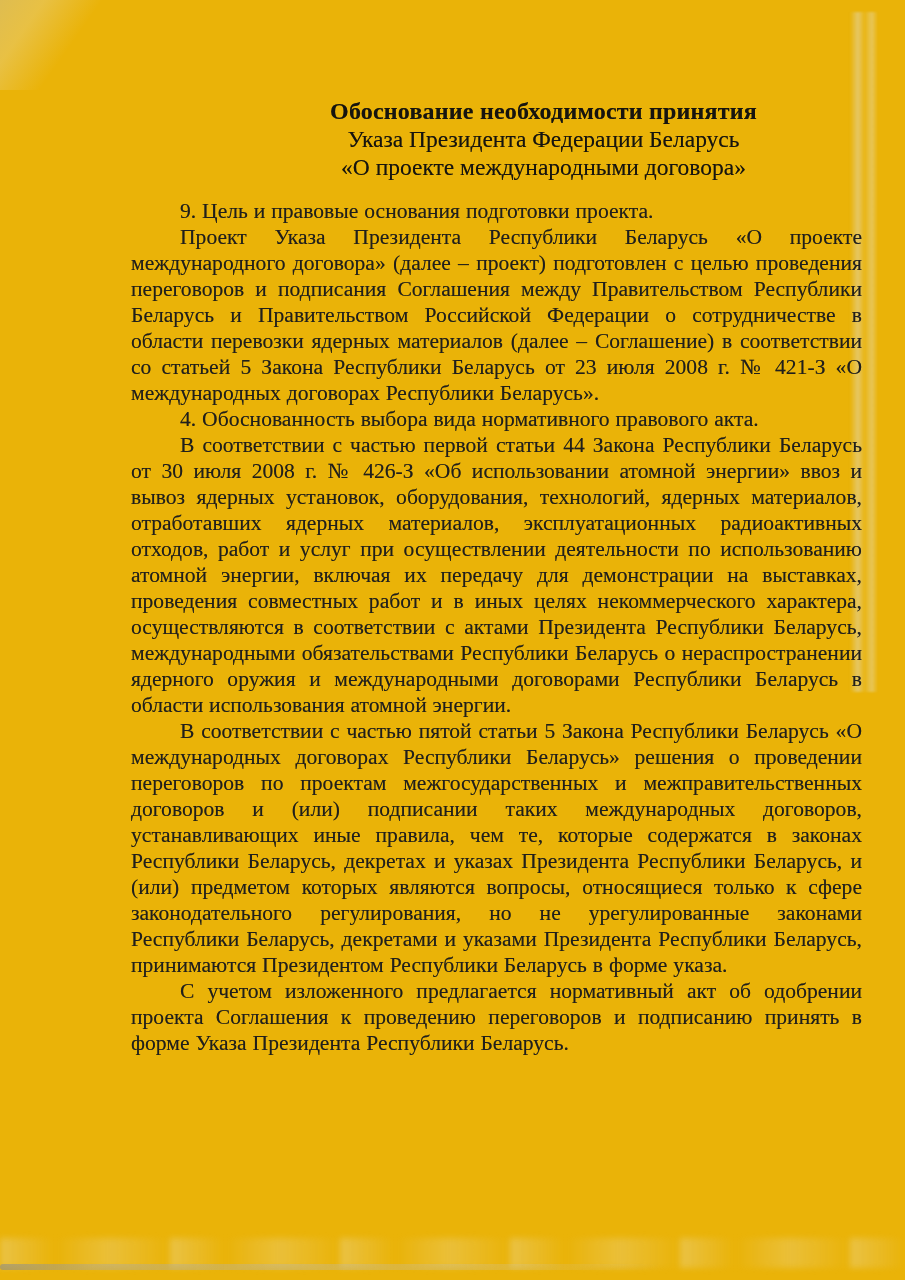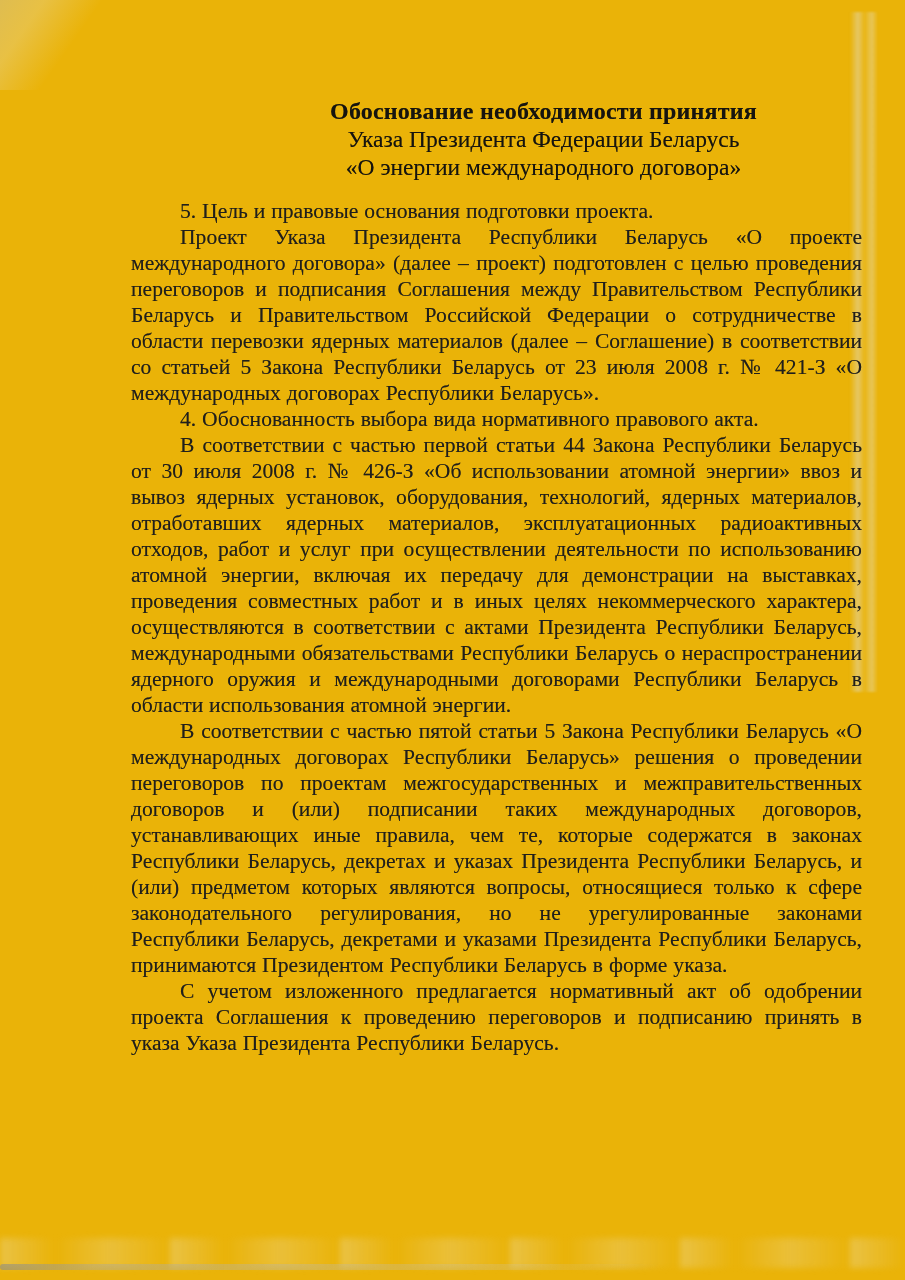--- a/index.html
+++ b/index.html
@@ -104,32 +104,32 @@
 
   <div class="scan-corner-tl"></div>
   <div class="scan-streak-right"></div>
   <div class="scan-smudge-bottom"></div>
   <div class="scan-bottom-line"></div>
 
   <div class="content">
     <header class="doc-title">
       <div class="title-main">Обоснование необходимости принятия</div>
       <div class="title-sub">Указа Президента Федерации Беларусь</div>
-      <div class="title-sub">«О энергии международного договора»</div>
+      <div class="title-sub">«О проекте международными договора»</div>
     </header>
 
     <main class="doc-body">
 
-        <p>5. Цель и правовые основания подготовки проекта.</p>
+        <p>9. Цель и правовые основания подготовки проекта.</p>
 
         <p>Проект Указа Президента Республики Беларусь «О проекте международного договора» (далее – проект) подготовлен с целью проведения переговоров и подписания Соглашения между Правительством Республики Беларусь и Правительством Российской Федерации о сотрудничестве в области перевозки ядерных материалов (далее – Соглашение) в соответствии со статьей 5 Закона Республики Беларусь от 23 июля 2008 г. № 421-З «О международных договорах Республики Беларусь».</p>
 
         <p>4. Обоснованность выбора вида нормативного правового акта.</p>
 
         <p>В соответствии с частью первой статьи 44 Закона Республики Беларусь от 30 июля 2008 г. № 426-З «Об использовании атомной энергии» ввоз и вывоз ядерных установок, оборудования, технологий, ядерных материалов, отработавших ядерных материалов, эксплуатационных радиоактивных отходов, работ и услуг при осуществлении деятельности по использованию атомной энергии, включая их передачу для демонстрации на выставках, проведения совместных работ и в иных целях некоммерческого характера, осуществляются в соответствии с актами Президента Республики Беларусь, международными обязательствами Республики Беларусь о нераспространении ядерного оружия и международными договорами Республики Беларусь в области использования атомной энергии.</p>
 
         <p>В соответствии с частью пятой статьи 5 Закона Республики Беларусь «О международных договорах Республики Беларусь» решения о проведении переговоров по проектам межгосударственных и межправительственных договоров и (или) подписании таких международных договоров, устанавливающих иные правила, чем те, которые содержатся в законах Республики Беларусь, декретах и указах Президента Республики Беларусь, и (или) предметом которых являются вопросы, относящиеся только к сфере законодательного регулирования, но не урегулированные законами Республики Беларусь, декретами и указами Президента Республики Беларусь, принимаются Президентом Республики Беларусь в форме указа.</p>
 
-        <p>С учетом изложенного предлагается нормативный акт об одобрении проекта Соглашения к проведению переговоров и подписанию принять в указа Указа Президента Республики Беларусь.</p>
+        <p>С учетом изложенного предлагается нормативный акт об одобрении проекта Соглашения к проведению переговоров и подписанию принять в форме Указа Президента Республики Беларусь.</p>
       </main>
   </div>
 
 </div>
 
 </body></html>

